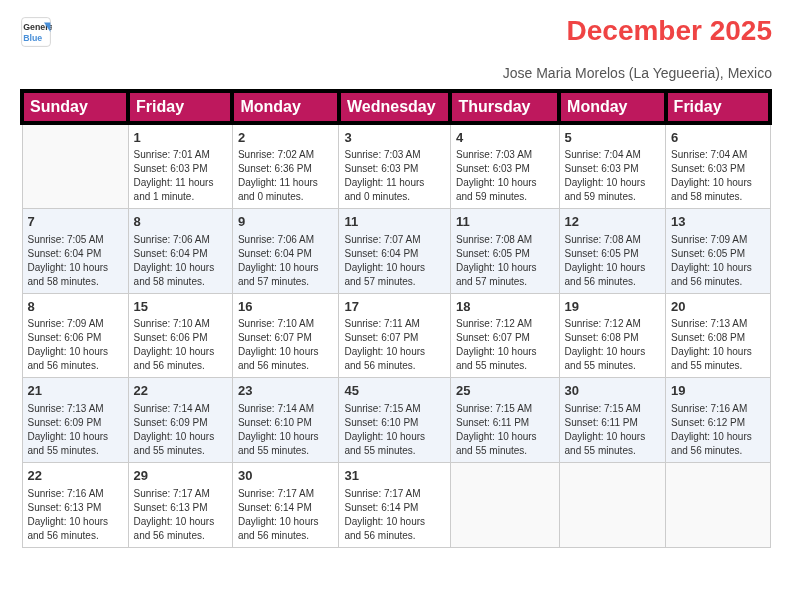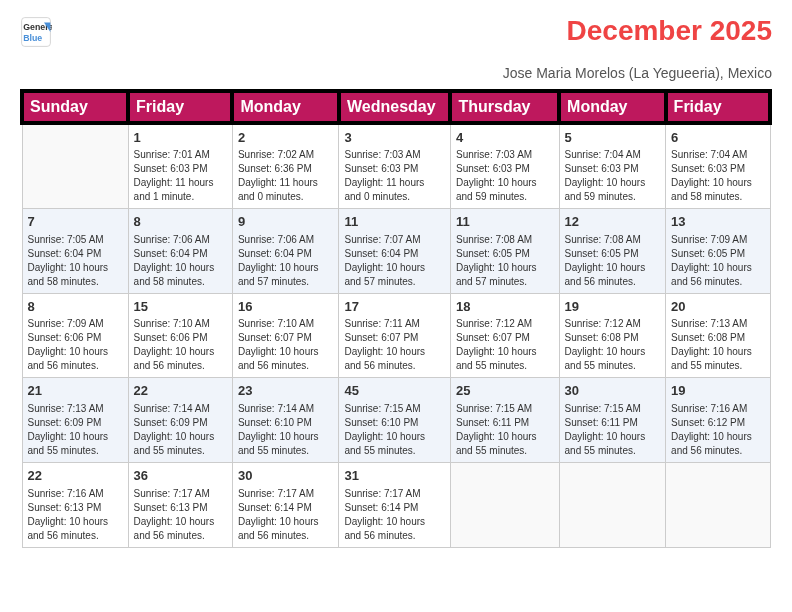--- a/index.html
+++ b/index.html
@@ -323,21 +323,21 @@
         </tr>
         <tr class="row-white">
           <td>
             <span class="day-number">22</span>
             <div class="day-info" style="white-space: pre-line;">Sunrise: 7:16 AM
 Sunset: 6:13 PM
 Daylight: 10 hours
 and 56 minutes.</div>
           </td>
           <td>
-            <span class="day-number">36</span>
+            <span class="day-number">29</span>
             <div class="day-info" style="white-space: pre-line;">Sunrise: 7:17 AM
 Sunset: 6:13 PM
 Daylight: 10 hours
 and 56 minutes.</div>
           </td>
           <td>
             <span class="day-number">30</span>
             <div class="day-info" style="white-space: pre-line;">Sunrise: 7:17 AM
 Sunset: 6:14 PM
 Daylight: 10 hours

